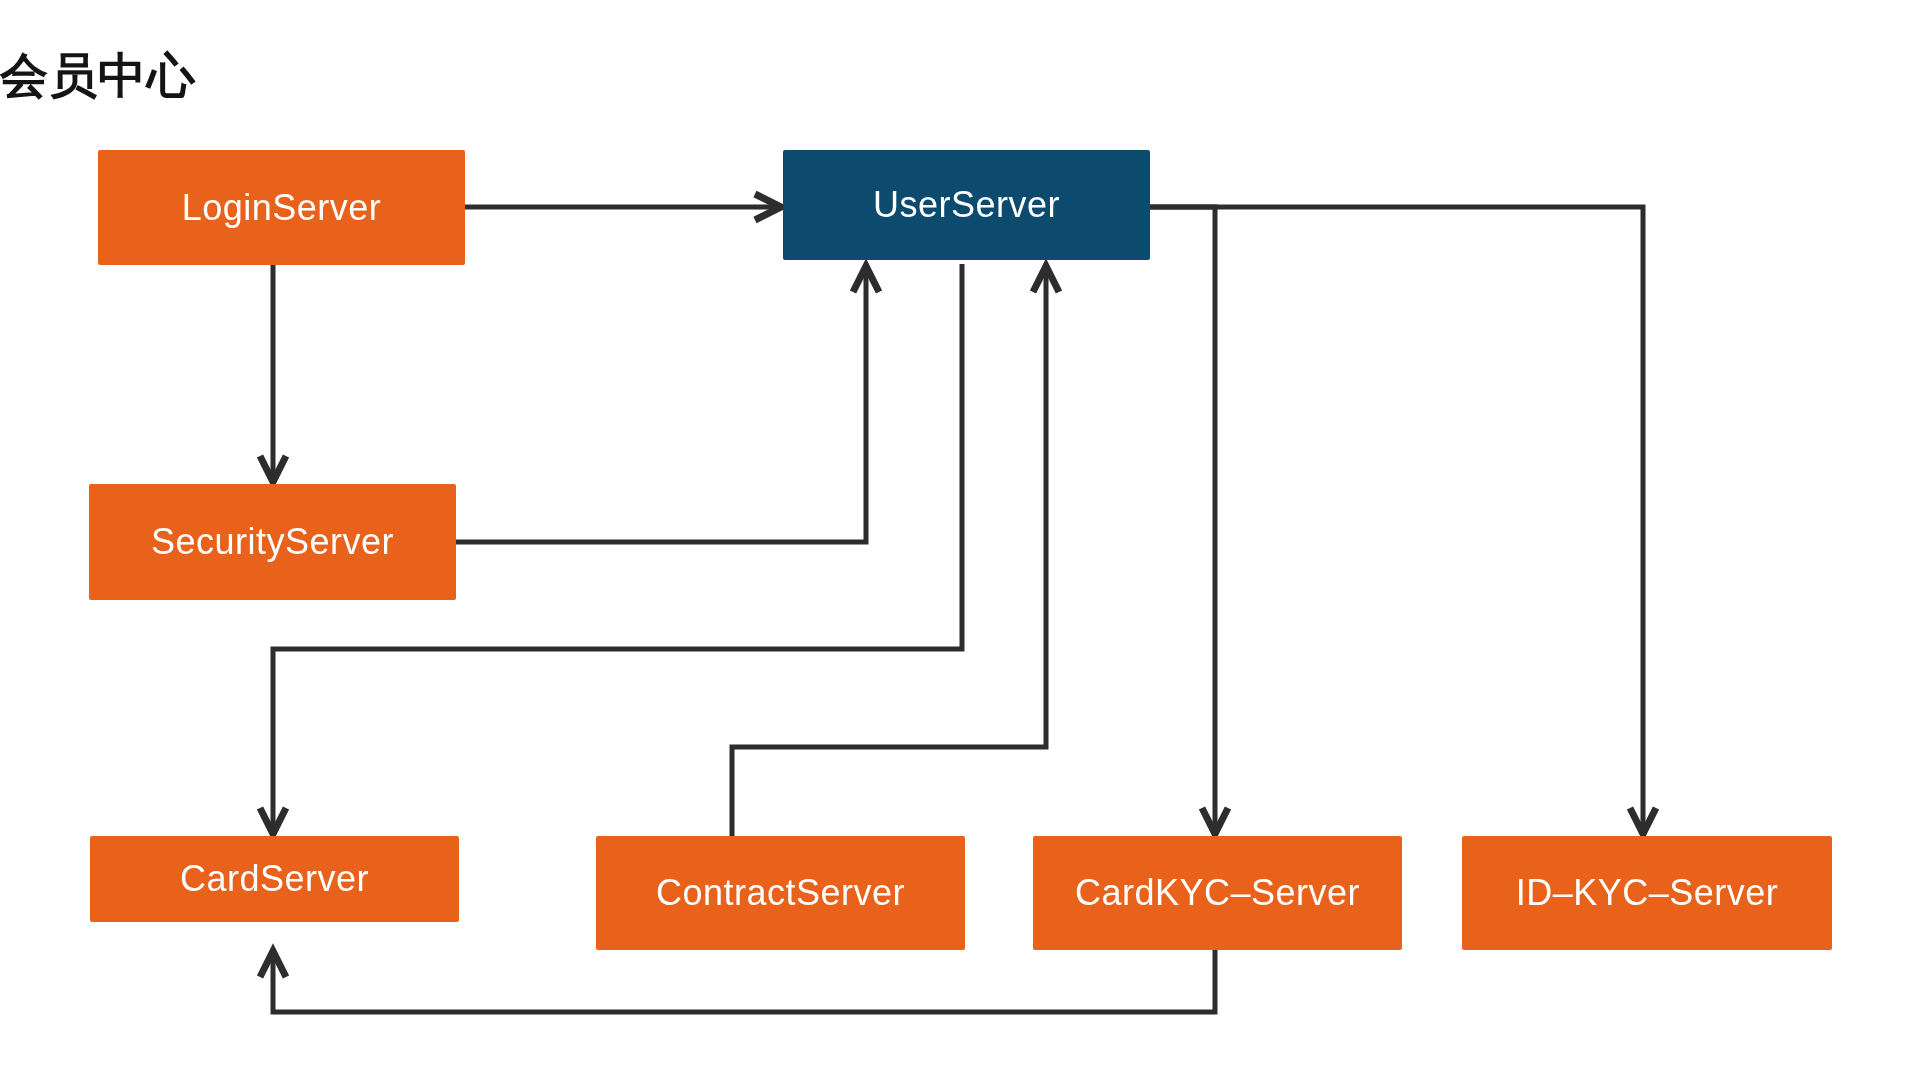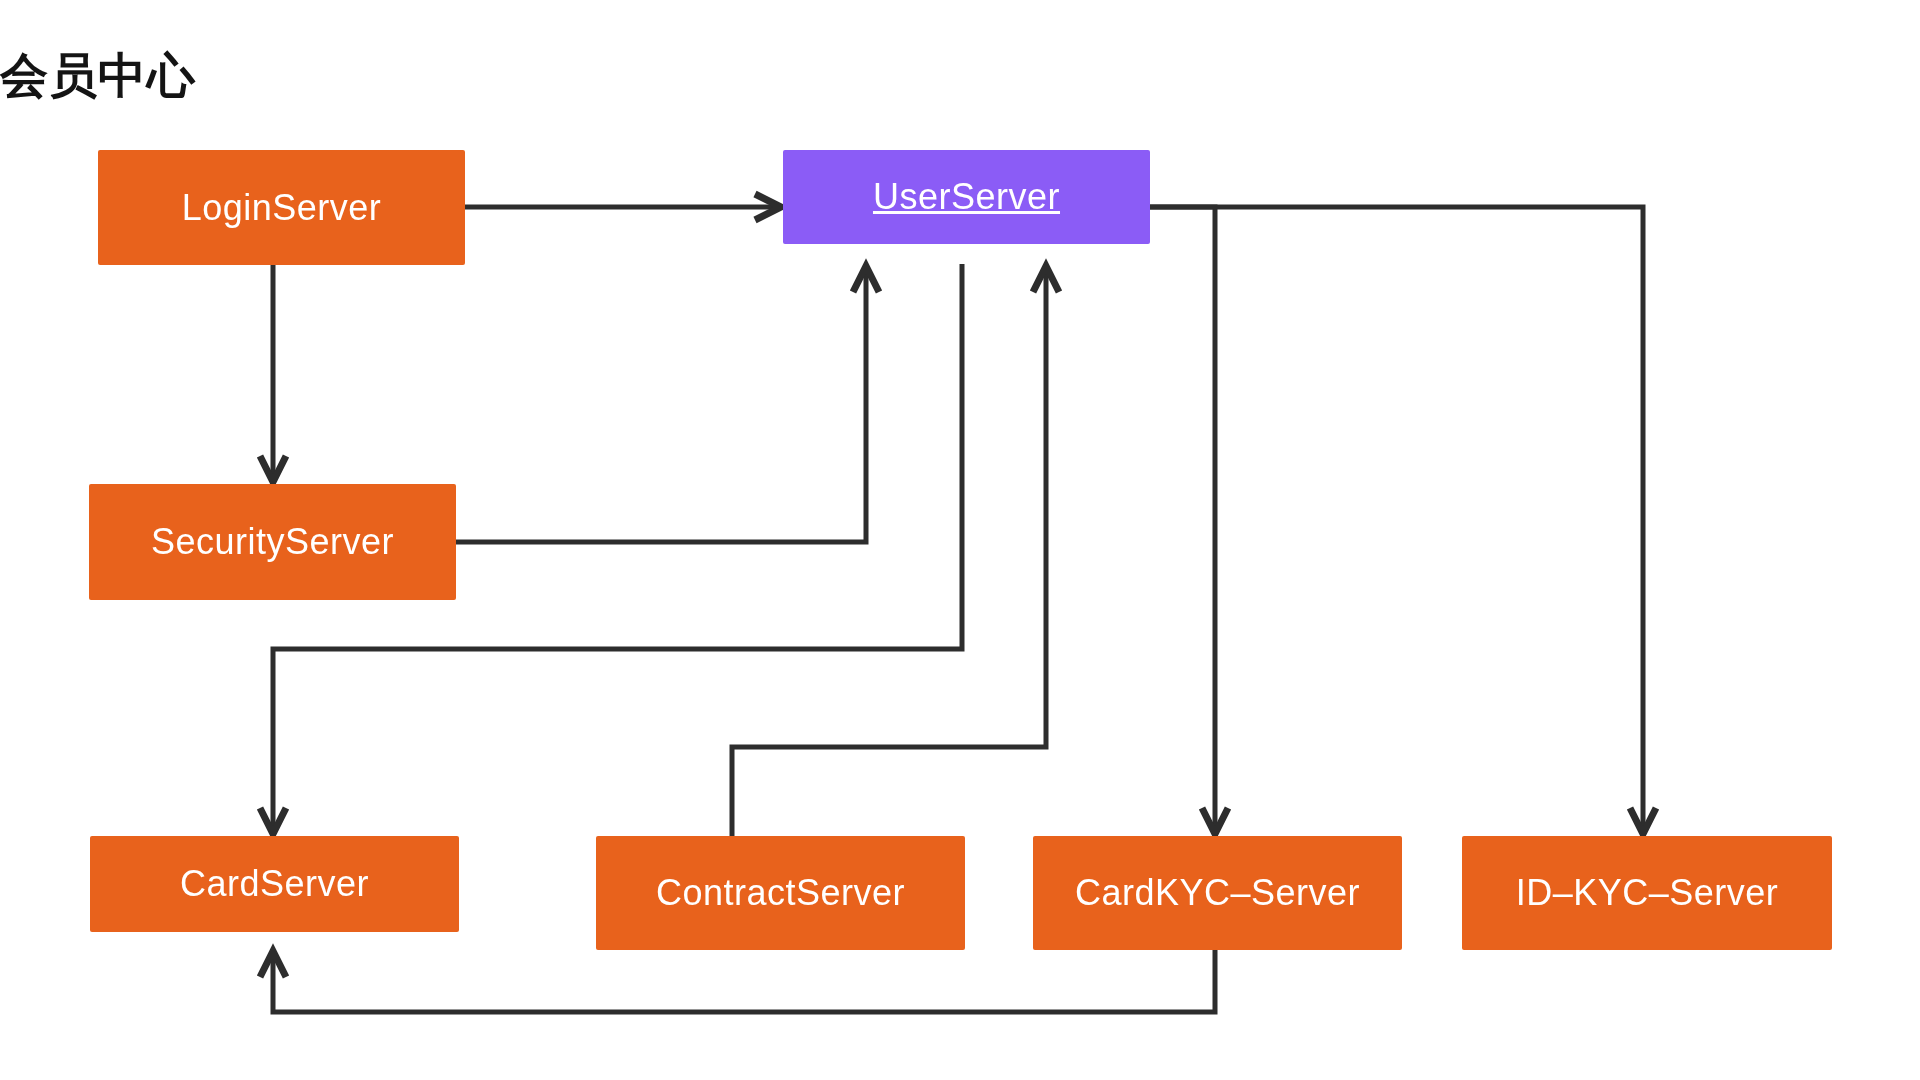--- a/index.html
+++ b/index.html
@@ -69,27 +69,27 @@
       <polyline points="1202,808 1215,834 1228,808" fill="none" stroke="#2D2D2D" stroke-width="7" stroke-linejoin="miter" stroke-linecap="butt"></polyline>
       <path d="M 1150 207 L 1643 207 L 1643 834" fill="none" stroke="#2D2D2D" stroke-width="5" stroke-linejoin="miter"></path>
       <polyline points="1630,808 1643,834 1656,808" fill="none" stroke="#2D2D2D" stroke-width="7" stroke-linejoin="miter" stroke-linecap="butt"></polyline>
       <path d="M 1215 950 L 1215 1012 L 273 1012 L 273 951" fill="none" stroke="#2D2D2D" stroke-width="5" stroke-linejoin="miter"></path>
       <polyline points="286,977 273,951 260,977" fill="none" stroke="#2D2D2D" stroke-width="7" stroke-linejoin="miter" stroke-linecap="butt"></polyline>
     </svg>
 
   <div class="node" style="left: 90px; top: 150px; width: 367px; height: 115px; background: rgb(232, 98, 28); color: rgb(255, 255, 255); margin-left: 8px;">
     <span class="node-label">LoginServer</span>
   </div>
-  <div class="node" style="left: 783px; top: 150px; width: 367px; height: 94px; background: #8b5cf6; color: rgb(255, 255, 255); text-decoration: underline;">
+  <div class="node" style="left: 783px; top: 150px; width: 367px; height: 110px; background: #0c4a6e; color: rgb(255, 255, 255);">
     <span class="node-label">UserServer</span>
   </div>
   <div class="node" style="left: 89px; top: 484px; width: 367px; height: 116px; background: rgb(232, 98, 28); color: rgb(255, 255, 255);">
     <span class="node-label">SecurityServer</span>
   </div>
-  <div class="node" style="left: 90px; top: 836px; width: 369px; height: 96px; background: rgb(232, 98, 28); color: rgb(255, 255, 255);">
+  <div class="node" style="left: 90px; top: 836px; width: 369px; height: 86px; background: rgb(232, 98, 28); color: rgb(255, 255, 255);">
     <span class="node-label">CardServer</span>
   </div>
   <div class="node" style="left: 548px; top: 836px; width: 369px; height: 114px; background: rgb(232, 98, 28); color: rgb(255, 255, 255); margin-left: 48px;">
     <span class="node-label">ContractServer</span>
   </div>
   <div class="node" style="left: 1033px; top: 836px; width: 369px; height: 114px; background: rgb(232, 98, 28); color: rgb(255, 255, 255);">
     <span class="node-label">CardKYC–Server</span>
   </div>
   <div class="node" style="left: 1462px; top: 836px; width: 370px; height: 114px; background: rgb(232, 98, 28); color: rgb(255, 255, 255);">
     <span class="node-label">ID–KYC–Server</span>

